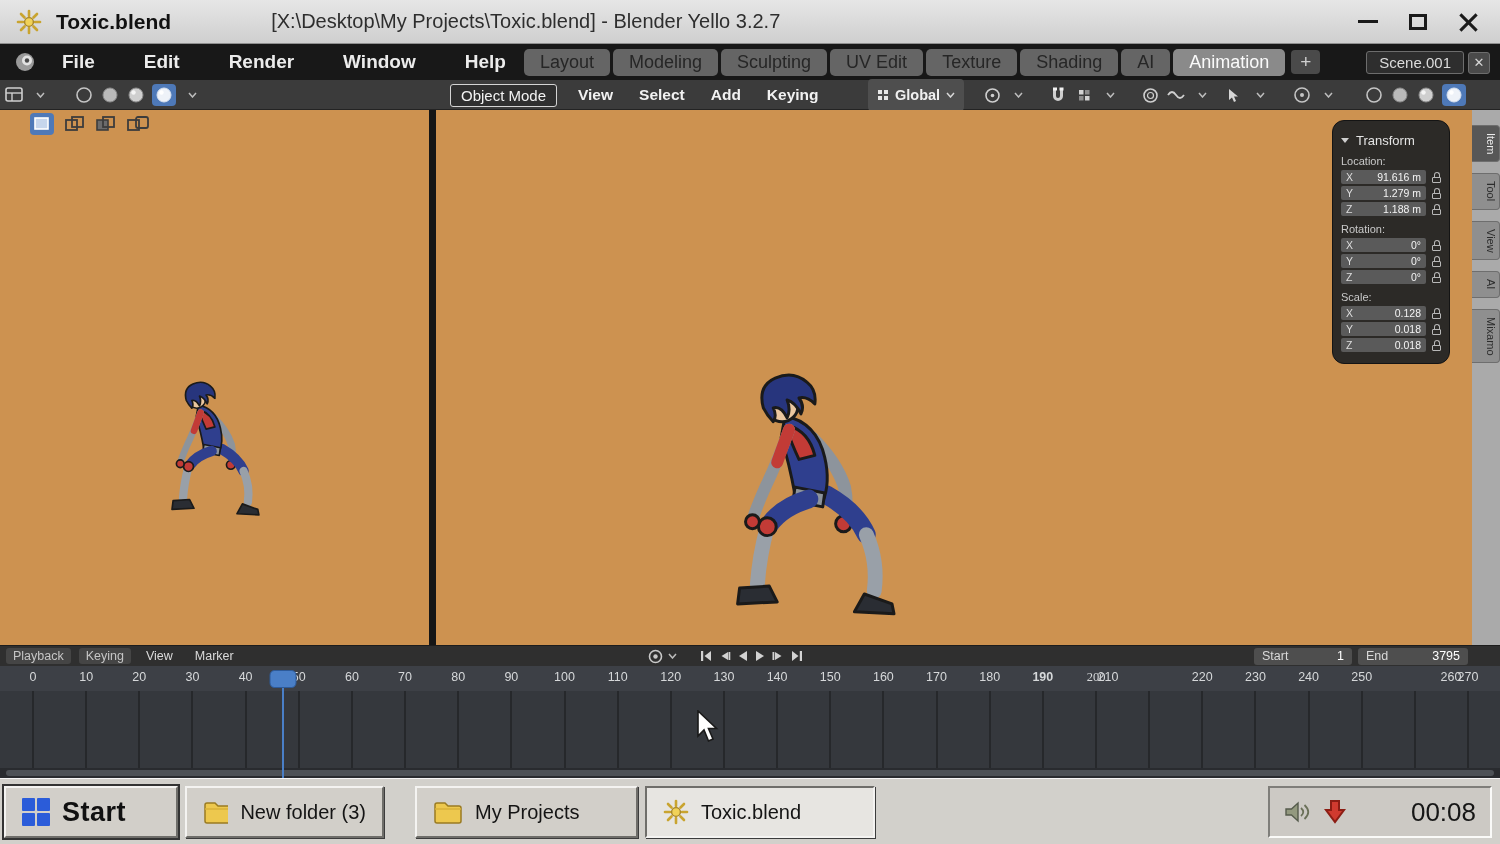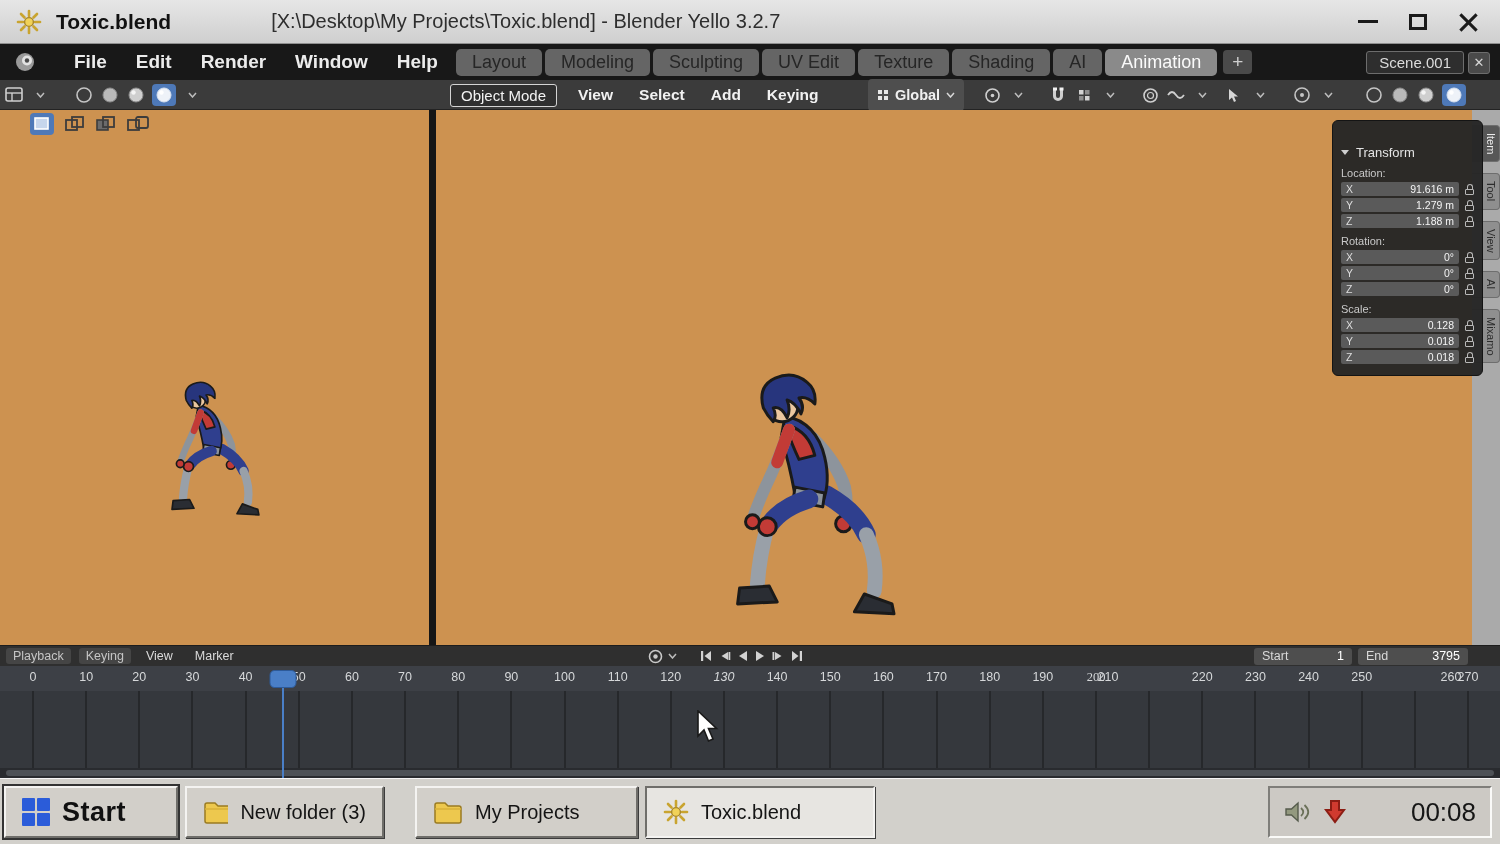--- a/index.html
+++ b/index.html
@@ -17,21 +17,21 @@
   .g-min{width:20px;height:3px;background:#1a1a1a}
   .g-max{width:18px;height:16px;border:3px solid #1a1a1a}
   .g-close{position:relative;width:20px;height:20px}
   .g-close:before,.g-close:after{content:"";position:absolute;left:9px;top:-1px;width:3px;height:23px;background:#1a1a1a}
   .g-close:before{transform:rotate(45deg)}
   .g-close:after{transform:rotate(-45deg)}
 
   
   .menubar{position:absolute;left:0;top:44px;width:1500px;height:36px;background:#181818;display:flex;align-items:center}
   .mb-logo{margin-left:14px;width:22px;height:22px}
-  .mb-menus{display:flex;gap:29px;margin-left:38px}
+  .mb-menus{display:flex;gap:49px;margin-left:26px}
   .mb-menu{font-size:19px;font-weight:bold;color:#ececec;cursor:default}
   .ws-tabs{display:flex;gap:3px;margin-left:18px;align-items:center}
   .ws-tab{font-size:18px;color:#262626;background:#656565;padding:3px 16px;border-radius:5px;white-space:nowrap}
   .ws-tab.active{background:#8a8a8a;color:#fafafa}
   .ws-plus{font-size:19px;color:#cfcfcf;background:#4a4a4a;border-radius:4px;padding:1px 9px;margin-left:3px}
   .scene-box{margin-left:auto;margin-right:10px;display:flex;align-items:flex-end;gap:4px}
   .scene-name{font-size:15px;color:#dcdcdc;background:#2e2e2e;border:1px solid #6d6d6d;border-radius:3px;padding:2px 12px}
   .scene-x{width:22px;height:22px;background:#4a4a4a;border:1px solid #6d6d6d;border-radius:3px;color:#d6d6d6;font-size:13px;display:flex;align-items:center;justify-content:center}
 
   
@@ -52,21 +52,21 @@
   .vp-divider{position:absolute;left:429px;top:110px;width:7px;height:535px;background:#161616}
   .vp-icons{position:absolute;left:30px;top:113px;display:flex;gap:11px;align-items:center}
   .char{position:absolute}
 
   
   .nstrip{position:absolute;left:1472px;top:110px;width:28px;height:535px;background:#aaaaaa;display:flex;flex-direction:column;align-items:stretch;padding-top:15px}
   .side-tab{writing-mode:vertical-rl;font-size:11px;color:#2c2c2c;background:#8f8f8f;border:1px solid #6e6e6e;border-left:none;border-radius:0 4px 4px 0;padding:7px 2px;margin-bottom:11px;text-align:center}
   .side-tab.active{background:#575757;color:#ececec}
 
   
-  .npanel{position:absolute;left:1332px;top:120px;width:151px;background:rgba(38,38,38,.97);border:1px solid #141414;border-radius:6px;padding:24px 8px 9px;color:#d8d8d8;z-index:5}
+  .npanel{position:absolute;left:1332px;top:120px;width:118px;background:rgba(38,38,38,.97);border:1px solid #141414;border-radius:12px;padding:12px 8px 9px;color:#d8d8d8;z-index:5}
   .npanel-title{display:flex;align-items:center;gap:7px;font-size:13px;color:#e4e4e4}
   .tri-down{width:0;height:0;border-left:4.5px solid transparent;border-right:4.5px solid transparent;border-top:5.5px solid #cfcfcf}
   .sec-label{font-size:11px;color:#c9c9c9;margin:7px 0 3px}
   .axis-row{display:flex;align-items:center;gap:6px;margin-bottom:2px}
   .axis-field{flex:1;height:14px;background:#5a5a5a;border-radius:2px;display:flex;align-items:center;padding:0 5px;font-size:10.5px}
   .axis-letter{color:#dedede;width:11px}
   .axis-value{margin-left:auto;color:#f4f4f4}
   .lock{position:relative;width:9px;height:11px;flex:0 0 9px}
   .lk-bd{position:absolute;left:0;bottom:0;width:9px;height:6px;border:1.2px solid #b8b8b8;border-radius:1px}
   .lk-sh{position:absolute;left:1.5px;top:0;width:6px;height:6px;border:1.2px solid #b8b8b8;border-bottom:none;border-radius:3px 3px 0 0}
@@ -605,27 +605,27 @@
       <span class="tick" style="left: 192.45px;">30</span>
       <span class="tick" style="left: 245.6px;">40</span>
       <span class="tick" style="left: 298.75px;">50</span>
       <span class="tick" style="left: 351.9px;">60</span>
       <span class="tick" style="left: 405.05px;">70</span>
       <span class="tick" style="left: 458.2px;">80</span>
       <span class="tick" style="left: 511.35px;">90</span>
       <span class="tick" style="left: 564.5px;">100</span>
       <span class="tick" style="left: 617.65px;">110</span>
       <span class="tick" style="left: 670.8px;">120</span>
-      <span class="tick" style="left: 723.95px; font-style: italic;">130</span>
+      <span class="tick" style="left: 723.95px;">130</span>
       <span class="tick" style="left: 777.1px;">140</span>
       <span class="tick" style="left: 830.25px;">150</span>
       <span class="tick" style="left: 883.4px;">160</span>
       <span class="tick" style="left: 936.55px;">170</span>
       <span class="tick" style="left: 989.7px;">180</span>
-      <span class="tick" style="left: 1042.85px;">190</span>
+      <span class="tick" style="left: 1042.85px; font-weight: bold;">190</span>
       <span class="tick" style="left: 1096px; font-family: Liberation Serif, serif;">200</span>
       <span class="tick" style="left: 1108px;">210</span>
       <span class="tick" style="left: 1202.3px;">220</span>
       <span class="tick" style="left: 1255.45px;">230</span>
       <span class="tick" style="left: 1308.6px;">240</span>
       <span class="tick" style="left: 1361.75px;">250</span>
       <span class="tick" style="left: 1451px; text-align: center;">260</span>
       <span class="tick" style="left: 1468.05px;">270</span>
     </div>
   <div class="tl-body">

